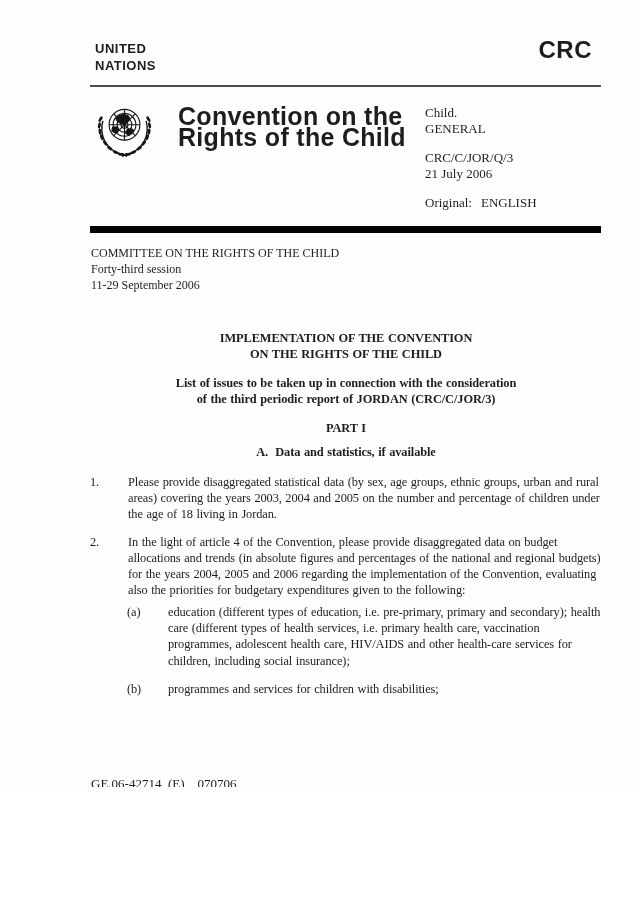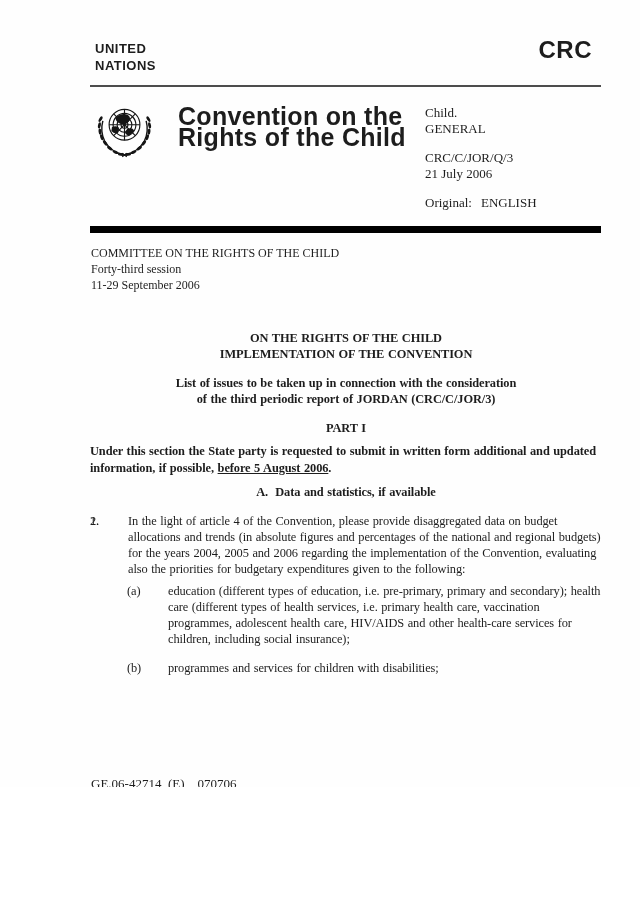--- a/index.html
+++ b/index.html
@@ -130,35 +130,35 @@
   <div class="bar"></div>
 
   <div class="committee">
     <div>COMMITTEE ON THE RIGHTS OF THE CHILD</div>
     <div>Forty-third session</div>
     <div>11-29 September 2006</div>
   </div>
 
   <div class="flow">
     <div class="c b">
+      <div>IMPLEMENTATION OF THE CONVENTION</div>
       <div>ON THE RIGHTS OF THE CHILD</div>
-      <div>IMPLEMENTATION OF THE CONVENTION</div>
     </div>
     <div class="c b subtitle">
       <div>List of issues to be taken up in connection with the consideration</div>
       <div>of the third periodic report of JORDAN (CRC/C/JOR/3)</div>
     </div>
     <div class="c b part">PART I</div>
 
-    <div class="b intro"><span>Under this section the State party is requested to submit in written form additional and updated information, if possible, </span><span class="u">before 5 August 2006</span><span>.</span></div>
 
     <div class="c b heading-a pre">A.  Data and statistics, if available</div>
 
     <div class="item first">
       <span class="num">1.</span>
+      <span>Please provide disaggregated statistical data (by sex, age groups, ethnic groups, urban and rural areas) covering the years 2003, 2004 and 2005 on the number and percentage of children under the age of 18 living in Jordan.</span>
     </div>
 
     <div class="item">
       <span class="num">2.</span>
       <span>In the light of article 4 of the Convention, please provide disaggregated data on budget allocations and trends (in absolute figures and percentages of the national and regional budgets) for the years 2004, 2005 and 2006 regarding the implementation of the Convention, evaluating also the priorities for budgetary expenditures given to the following:</span>
     </div>
 
     <div class="sub first-sub">
       <span class="label">(a)</span>
       <span>education (different types of education, i.e. pre-primary, primary and secondary); health care (different types of health services, i.e. primary health care, vaccination programmes, adolescent health care, HIV/AIDS and other health-care services for children, including social insurance);</span>

